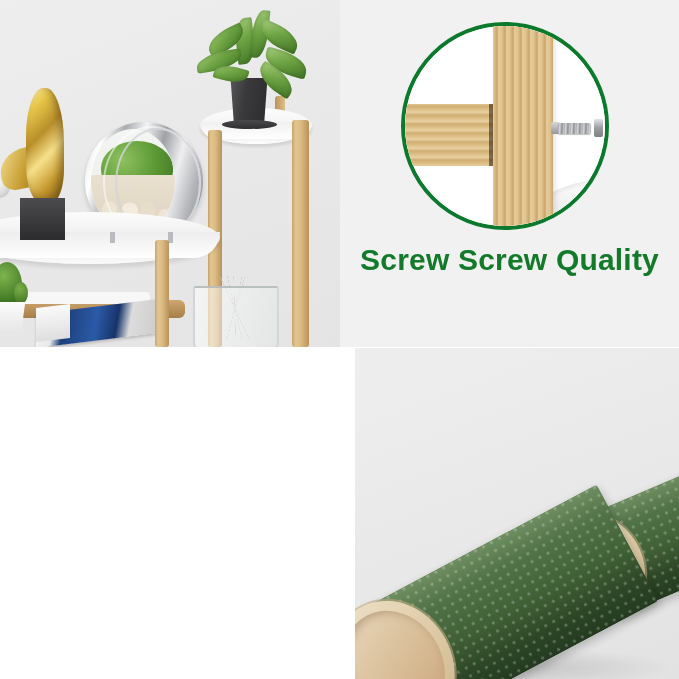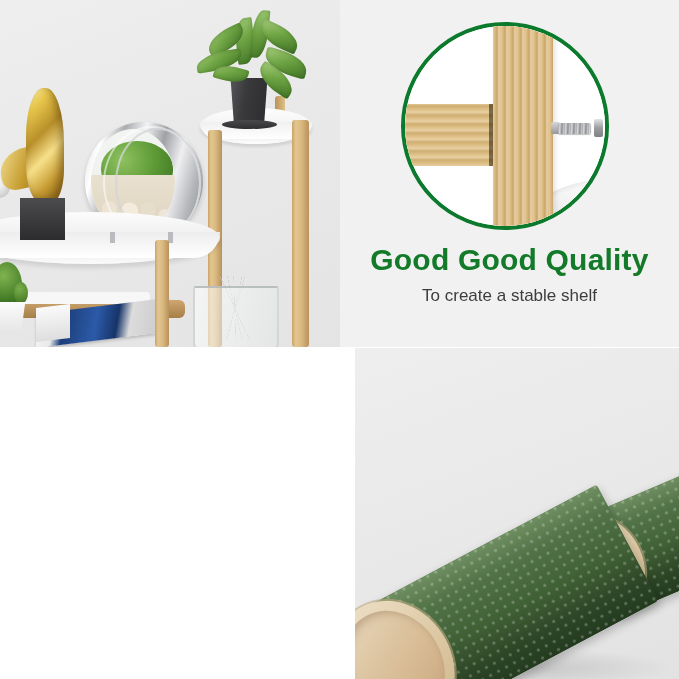--- a/index.html
+++ b/index.html
@@ -234,22 +234,21 @@
       <div class="cp-shelf"></div>
       <div class="cp-cross"></div>
       <div class="cp-crossshadow"></div>
       <div class="cp-post"></div>
       <div class="cp-screw">
         <div class="screw-tip"></div>
         <div class="screw-shaft"></div>
         <div class="screw-head"></div>
       </div>
     </div>
-    <div class="detail-title">Good Good Quality</div>
-    <div class="detail-sub">To create a stable shelf</div>
+    <div class="detail-title">Screw Screw Quality</div>
   </div>
 
   <div class="claims">
     
 
     
 
     
 
     

